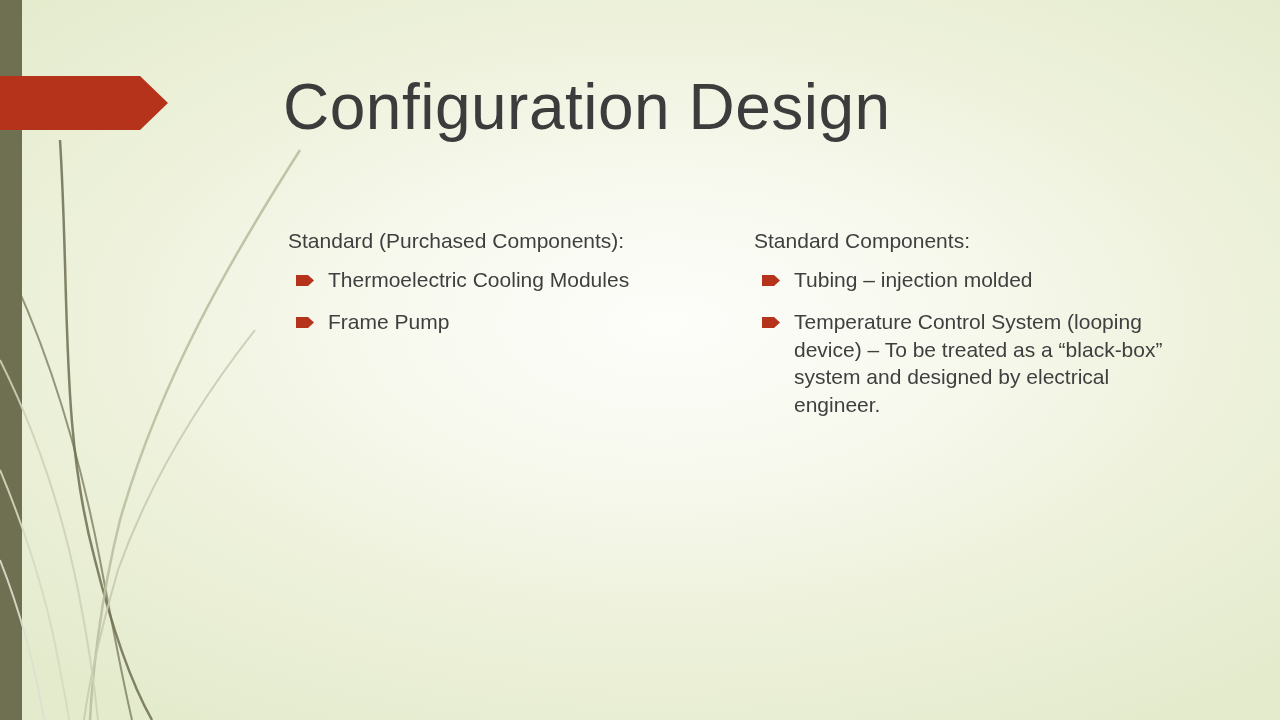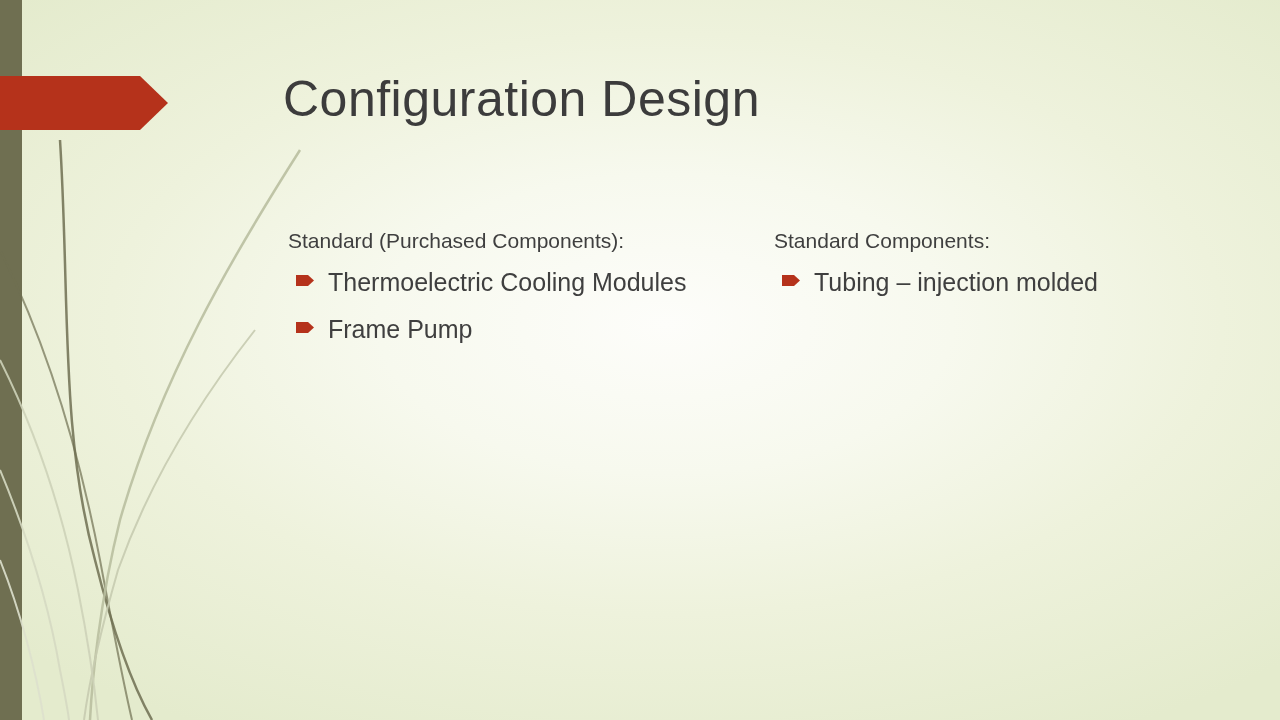--- a/index.html
+++ b/index.html
@@ -44,55 +44,55 @@
     left: 0;
     top: 76px;
     width: 168px;
     height: 54px;
   }
   
   .slide-title {
     position: absolute;
     left: 283px;
     top: 70px;
-    font-size: 50px;
+    font-size: 64px;
     color: #3c3c3c;
     font-weight: normal;
     letter-spacing: 0.5px;
     white-space: nowrap;
   }
   
   .columns {
     position: absolute;
     left: 288px;
     top: 228px;
     width: 940px;
     display: flex;
     flex-direction: row;
-    gap: 56px;
+    gap: 36px;
   }
   .column {
     width: 430px;
   }
   .col-heading {
     font-size: 21px;
     color: #3f3f3f;
     margin-bottom: 12px;
     line-height: 1.25;
   }
   ul.bullets {
     list-style: none;
     margin: 0;
     padding: 0;
   }
   ul.bullets li {
     position: relative;
     padding-left: 40px;
     margin-bottom: 14px;
-    font-size: 25px;
+    font-size: 21px;
     color: #3f3f3f;
     line-height: 1.32;
   }
   .bullet-marker {
     position: absolute;
     left: 8px;
     top: 9px;
     width: 18px;
     height: 11px;
     display: block;
@@ -150,17 +150,25 @@
       <div class="col-heading">Standard Components:</div>
       <ul class="bullets">
         <li>
           <span class="bullet-marker">
             <svg viewBox="0 0 18 11">
                 <polygon points="0,0 12,0 18,5.5 12,11 0,11" fill="#b5321b"></polygon>
               </svg>
           </span>
           <span>Tubing – injection molded</span>
         </li>
+        <li>
+          <span class="bullet-marker">
+            <svg viewBox="0 0 18 11">
+                <polygon points="0,0 12,0 18,5.5 12,11 0,11" fill="#b5321b"></polygon>
+              </svg>
+          </span>
+          <span>Temperature Control System (looping device) – To be treated as a “black-box” system and designed by electrical engineer.</span>
+        </li>
       </ul>
     </div>
 
   </div>
 </div>
 
 </body></html>

